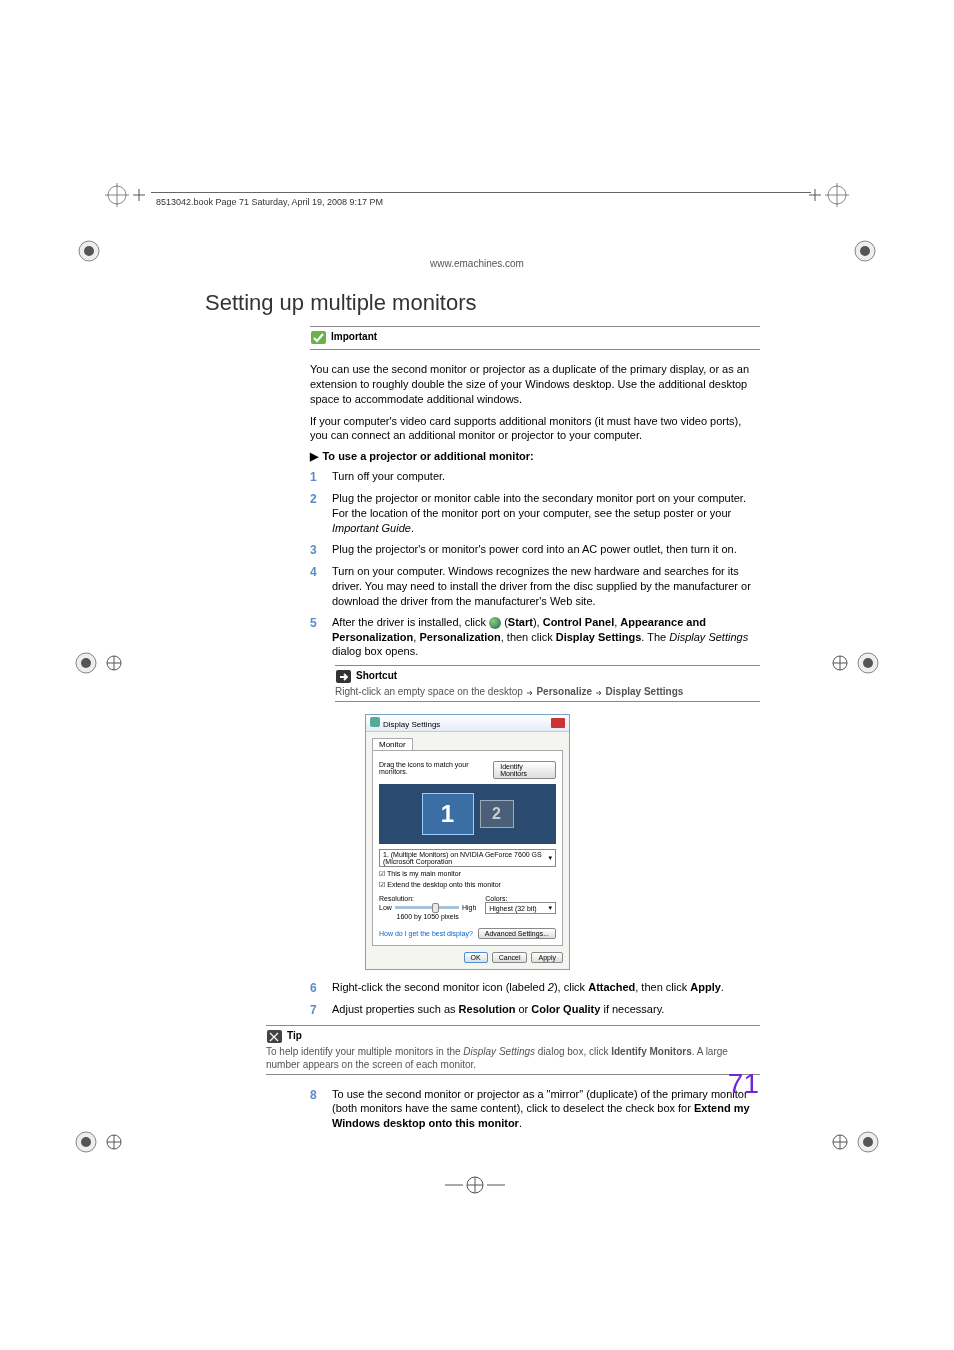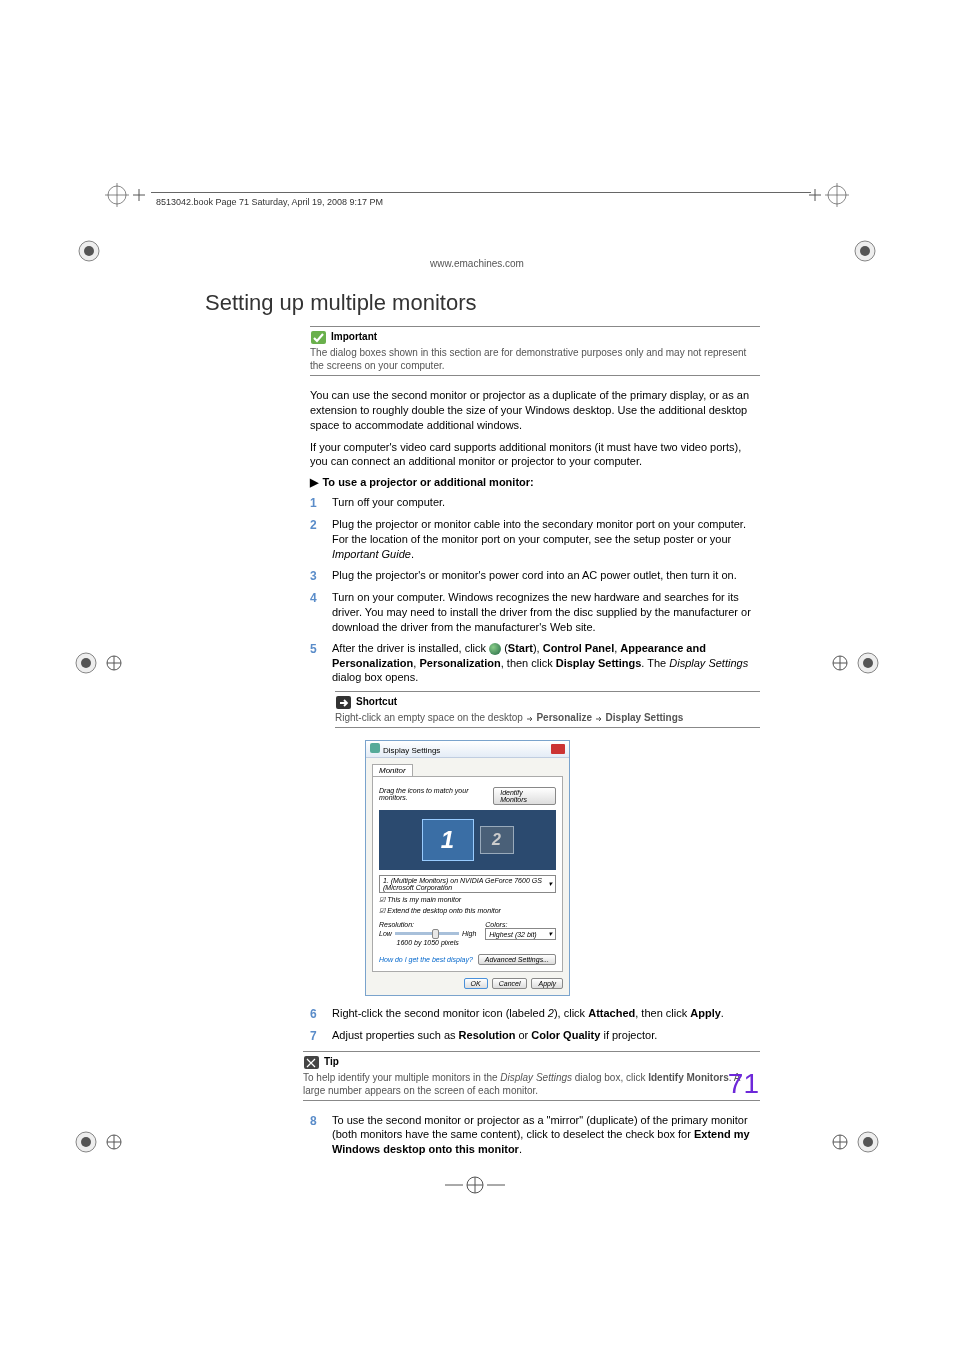--- a/index.html
+++ b/index.html
@@ -110,21 +110,21 @@
   .dialog-title {
     background: linear-gradient(#fff,#e4ecf6);
     border-bottom: 1px solid #c0cde0;
     padding: 2px 4px;
     display:flex;
     justify-content:space-between;
     align-items:center;
   }
   .dialog-title .wc { display:flex; gap:1px; }
   .dialog-title .wc span { display:inline-block; width:14px; height:10px; background:#c33; border-radius:1px; }
-  .dialog-body { padding: 6px; font-style: italic; }
+  .dialog-body { padding: 6px; }
   .dialog-tab { display:inline-block; background:#fff; border:1px solid #aaa; border-bottom:none; padding:1px 6px; font-size:8px;}
   .dialog-inner { background:#fff; border:1px solid #aaa; padding:6px; }
   .monitor-area {
     height: 60px;
     background: #2b4a6f;
     margin: 5px 0;
     display:flex;
     align-items:center;
     justify-content:center;
     gap:6px;
@@ -235,21 +235,20 @@
 <div class="content">
   <h1 class="section-title">Setting up multiple monitors</h1>
 
   <div class="callout">
     <span class="icon-box">
       <svg width="18" height="16">
           <rect x="1" y="1" width="15" height="13" rx="2" fill="#6ab04c"></rect>
           <path d="M4 8 L7 11 L13 4" stroke="#fff" stroke-width="2.2" fill="none"></path>
         </svg>
     </span><span class="callout-title">Important</span><br>
-    <span>The dialog boxes shown in this section are for demonstrative purposes only and may not represent the screens on your computer.</span>
   </div>
 
   <p class="body-text">You can use the second monitor or projector as a duplicate of the primary display, or as an extension to roughly double the size of your Windows desktop. Use the additional desktop space to accommodate additional windows.</p>
   <p class="body-text">If your computer's video card supports additional monitors (it must have two video ports), you can connect an additional monitor or projector to your computer.</p>
 
   <p class="proc-head"><span class="tri">▶</span><span>To use a projector or additional monitor:</span></p>
 
   <ol class="steps">
     <li>
         <span class="num">1</span>
@@ -344,25 +343,25 @@
     </div>
   </div>
 
   <ol class="steps">
     <li>
         <span class="num">6</span>
         <span class="txt"><span>Right-click the second monitor icon (labeled </span><span class="italic">2</span><span>), click </span><span class="bold">Attached</span><span>, then click </span><span class="bold">Apply</span><span>.</span></span>
       </li>
     <li>
         <span class="num">7</span>
-        <span class="txt"><span>Adjust properties such as </span><span class="bold">Resolution</span><span> or </span><span class="bold">Color Quality</span><span> if projector.</span></span>
+        <span class="txt"><span>Adjust properties such as </span><span class="bold">Resolution</span><span> or </span><span class="bold">Color Quality</span><span> if necessary.</span></span>
       </li>
   </ol>
 
-  <div class="callout" style="margin-left:98px;">
+  <div class="callout" style="margin-left:61px;">
     <span class="icon-box">
       <svg width="18" height="16">
           <rect x="1" y="1" width="15" height="13" rx="2" fill="#444"></rect>
           <path d="M4 4 L8 8 L4 12 M12 4 L8 8 L12 12" stroke="#fff" stroke-width="1.2" fill="none"></path>
         </svg>
     </span><span class="callout-title">Tip</span><br>
     <span>To help identify your multiple monitors in the </span><span class="italic">Display Settings</span><span> dialog box, click </span><span class="bold">Identify Monitors</span><span>. A large number appears on the screen of each monitor.</span>
   </div>
 
   <ol class="steps">

